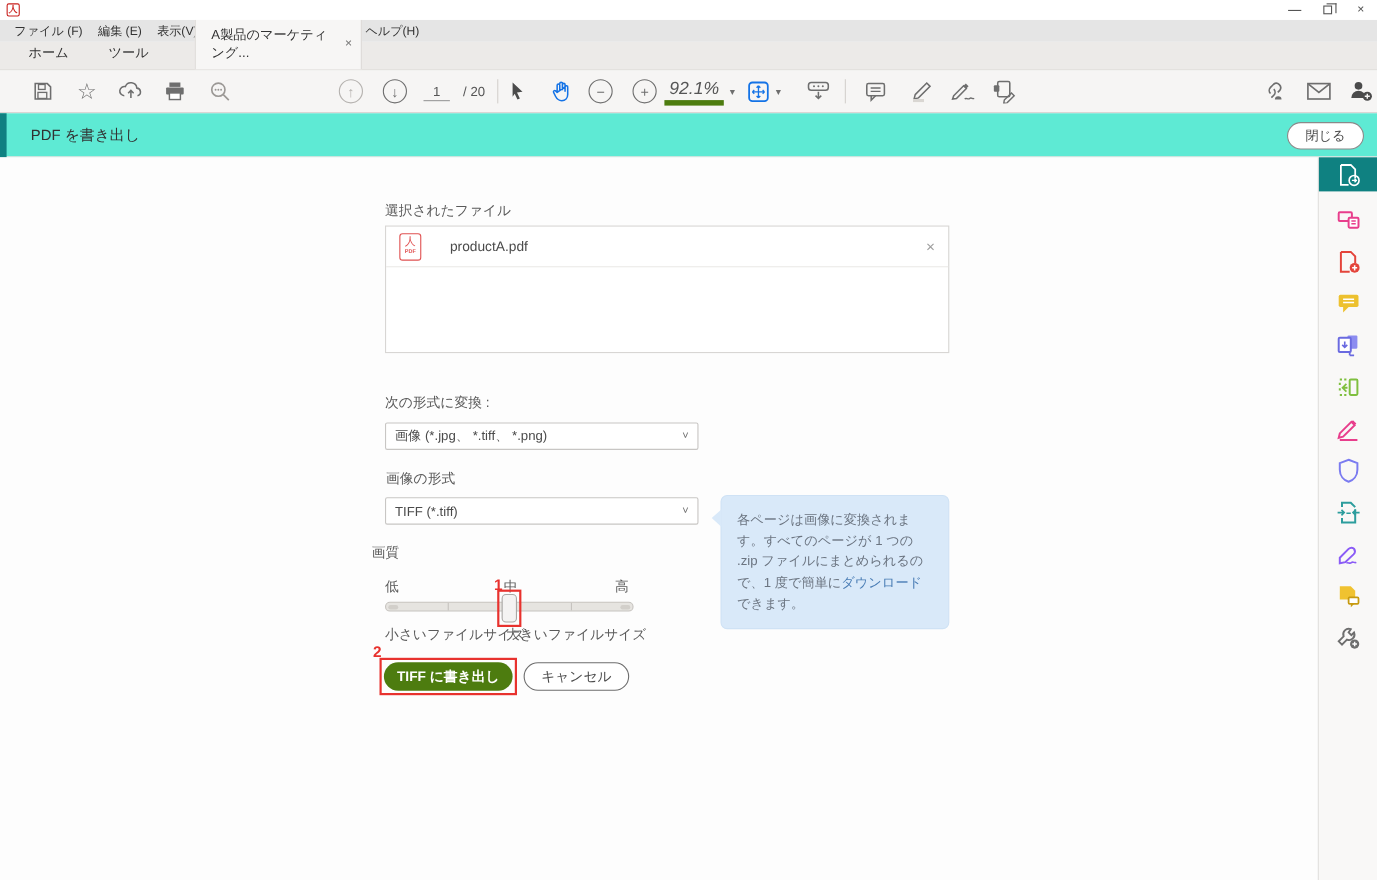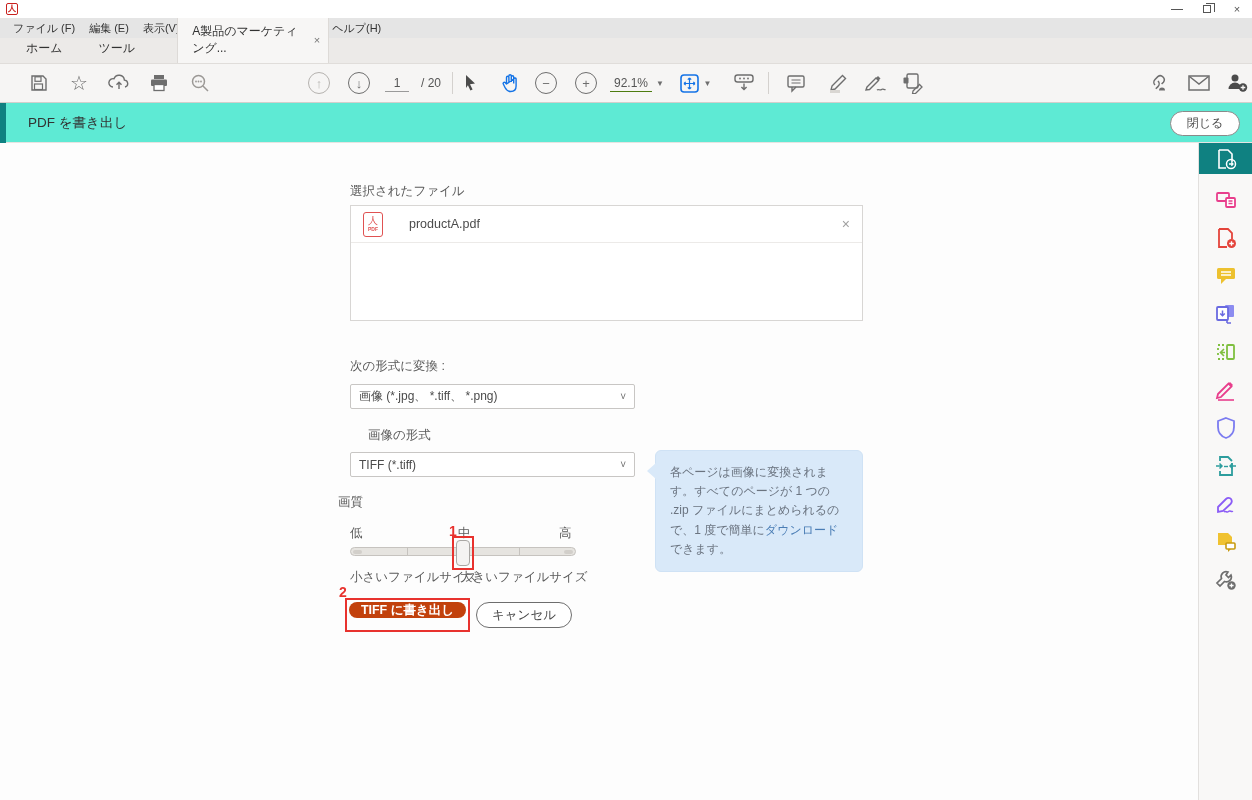--- a/index.html
+++ b/index.html
@@ -29,21 +29,21 @@
 
   
   .toolbar { height:39px; background:#f6f5f4; border-bottom:1px solid #d2cfcc; position:relative; }
   .tb { position:absolute; top:0; height:38px; display:flex; align-items:center; justify-content:center; color:#6e6e6e; }
   .tb svg { display:block; }
   .sep { position:absolute; top:8px; width:1px; height:22px; background:#d4d1ce; }
   .circle-btn { width:22px; height:22px; border:1.6px solid #6e6e6e; border-radius:50%; display:flex; align-items:center; justify-content:center; font-size:13px; color:#6e6e6e; }
   .circle-btn.dim { border-color:#b5b2af; color:#b5b2af; }
   .page-num { font-size:12px; color:#555; border-bottom:1px solid #9a9a9a; padding:1px 9px; }
   .page-total { font-size:12px; color:#555; }
-  .zoom-box { font-size:12px; color:#555; border-bottom:1px solid #4d7c0f; padding:1px 4px; }
+  .zoom-box { font-size:16px; color:#555; border-bottom:5px solid #4d7c0f; padding:1px 4px;font-style:italic; }
   .caret { font-size:8px; color:#6e6e6e; margin-left:4px; }
 
   
   .export-header { height:40px; background:#5eead4; border-bottom:1px solid #e6e4e2; position:relative; display:flex; align-items:center; }
   .teal-bar { position:absolute; left:0; top:0; width:6px; height:40px; background:#0f8181; }
   .export-title { margin-left:28px; font-size:13.5px; color:#323232; }
   .close-pill { position:absolute; right:12px; top:8px; width:70px; height:25px; border:1px solid #8a8a8a; border-radius:13px;
     background:#fff; font-size:12px; color:#4b4b4b; display:flex; align-items:center; justify-content:center; }
 
   
@@ -71,21 +71,21 @@
   .tooltip:before { content:""; position:absolute; left:-9px; top:12px; width:0; height:0;
     border-top:8px solid transparent; border-bottom:8px solid transparent; border-right:9px solid #d9e9f9; }
   .tooltip .link-like { color:#4a7db5; }
 
   .slider-track { position:absolute; left:350px; top:404px; width:226px; height:9px; background:#e6e4e0; border:1px solid #c6c3bf; border-radius:5px; }
   .slider-track .tick { position:absolute; top:0; width:1px; height:7px; background:#c6c3bf; }
   .slider-track .endcap { position:absolute; top:1.5px; width:9px; height:4px; background:#d2cfca; border-radius:3px; }
   .slider-thumb { position:absolute; left:456px; top:397px; width:14px; height:26px; background:#f4f3f2; border:1px solid #a9a7a4; border-radius:4px; }
   .red-rect { position:absolute; border:2px solid #e8322e; }
 
-  .export-btn { position:absolute; left:349px; top:459px; width:117px; height:16px; background:#c2410c; border:none; border-radius:13px;
+  .export-btn { position:absolute; left:349px; top:459px; width:117px; height:26px; background:#4d7c0f; border:none; border-radius:13px;
     color:#fff; font-size:12.5px; font-weight:bold; display:flex; align-items:center; justify-content:center; }
   .cancel-btn { position:absolute; left:476px; top:459px; width:96px; height:26px; background:#fff; border:1.5px solid #6e6e6e; border-radius:13px;
     color:#4b4b4b; font-size:12.5px; display:flex; align-items:center; justify-content:center; }
   .annot { position:absolute; color:#e8322e; font-size:14px; font-weight:bold; font-family:"Liberation Sans",sans-serif; }
 
   
   .sidebar { position:absolute; right:0; top:0; width:54px; height:697px; background:#f9f8f7; border-left:1px solid #e2e0de; }
   .side-item { width:54px; height:38px; display:flex; align-items:center; justify-content:center; }
   .side-item.active { background:#0f8181; height:31px; margin-bottom:7px; }
   .side-item svg { display:block; }
@@ -280,21 +280,21 @@
       <span class="file-remove">×</span>
     </div>
   </div>
 
   <span class="label" style="left:350px;top:215px">次の形式に変換 :</span>
   <div class="select" style="left:350px;top:241px">
     <span>画像 (*.jpg、 *.tiff、 *.png)</span>
     <span class="chev">˅</span>
   </div>
 
-  <span class="label" style="left:368px;top:284px">画像の形式</span>
+  <span class="label" style="left:351px;top:284px">画像の形式</span>
   <div class="select" style="left:350px;top:309px">
     <span>TIFF (*.tiff)</span>
     <span class="chev">˅</span>
   </div>
 
   <div class="tooltip">
     <span>各ページは画像に変換されます。すべてのページが 1 つの .zip ファイルにまとめられるので、1 度で簡単に</span><span class="link-like">ダウンロード</span><span>できます。</span>
   </div>
 
   <span class="label" style="left:338px;top:351px">画質</span>

